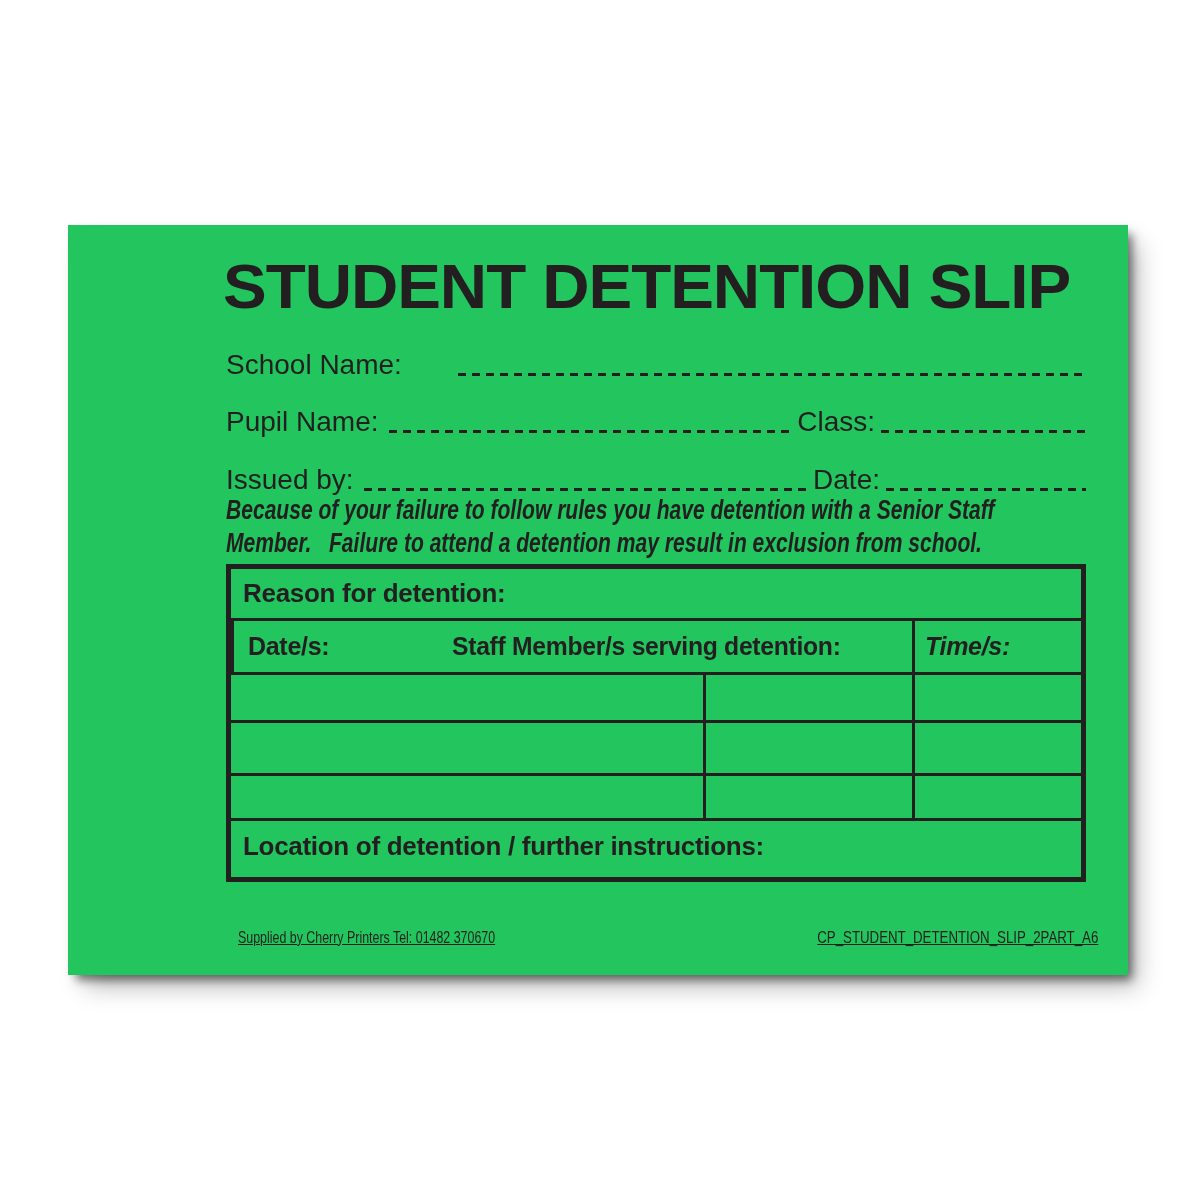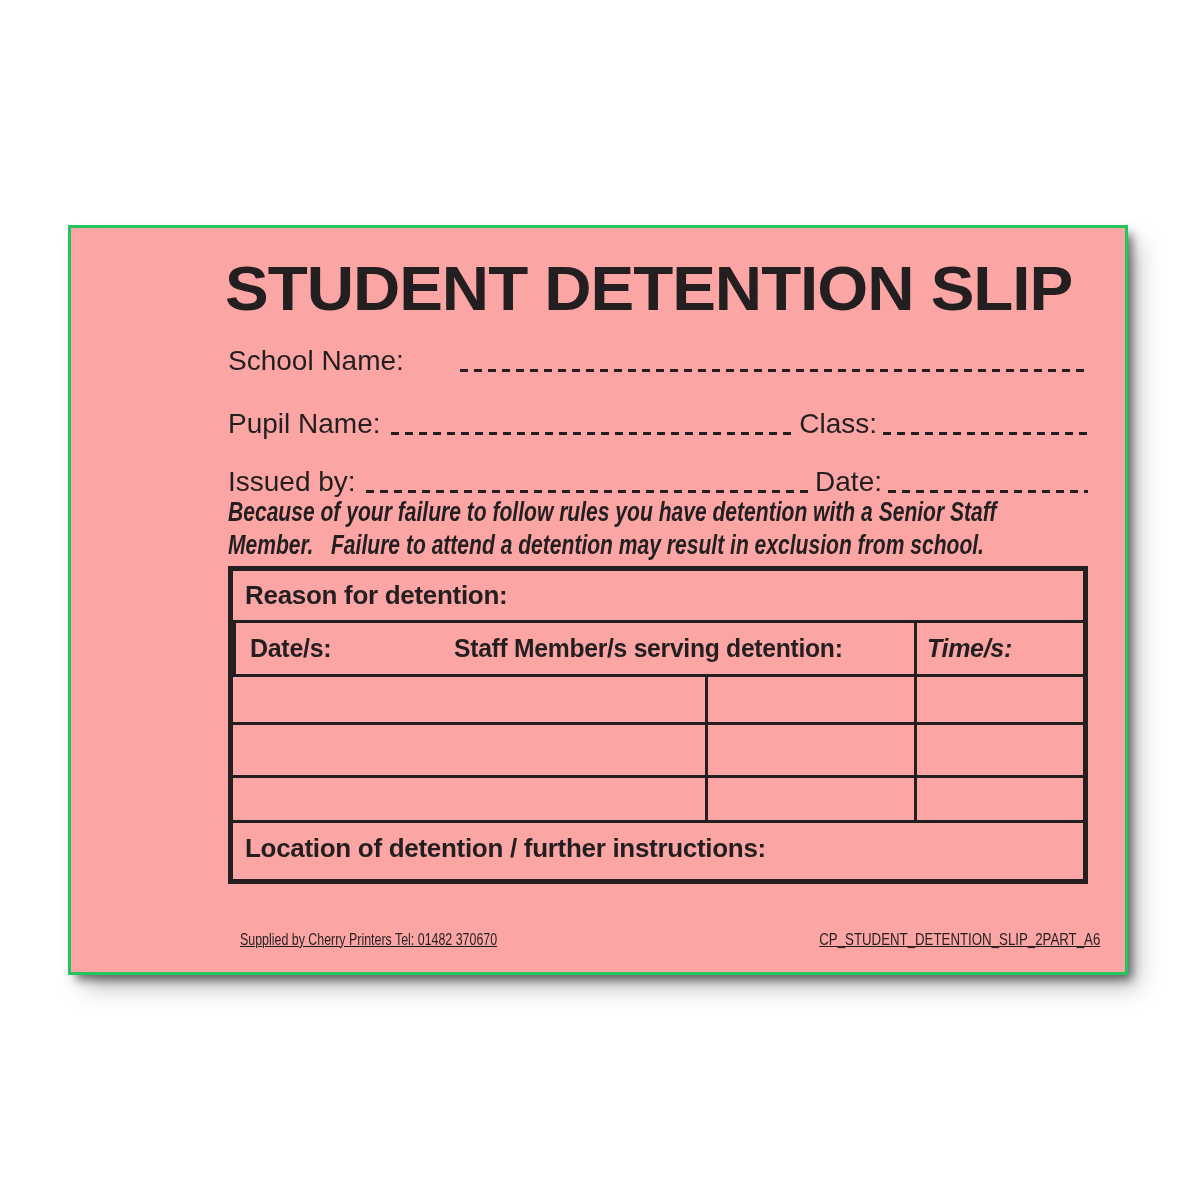--- a/index.html
+++ b/index.html
@@ -7,39 +7,39 @@
   html, body { width: 1200px; height: 1200px; }
   body {
     background: #ffffff;
     font-family: "Liberation Sans", "DejaVu Sans", sans-serif;
     color: var(--ink);
   }
   .page { position: relative; width: 1200px; height: 1200px; background: #ffffff; overflow: hidden; }
 
   .paper {
     position: absolute; left: 68px; top: 225px; width: 1060px; height: 750px;
-    background: #fca5a5;
-    border: 3px solid #22c55e;
+    background: #22c55e;
+    border: 1px solid #22c55e;
     box-shadow: 6px 7px 9px -2px rgba(0,0,0,0.50), 13px 15px 24px -4px rgba(0,0,0,0.28);
   }
   .content { position: absolute; left: 157px; top: 0; width: 860px; height: 100%; }
 
   .title {
     position: absolute; top: 24px; left: -3px;
     font-size: 63px; font-weight: bold; letter-spacing: -1px;
     white-space: nowrap; color: var(--ink);
     transform: scaleX(1.04); transform-origin: left center;
   }
 
   .field-row {
     position: absolute; left: 0; width: 100%;
     display: flex; align-items: flex-end;
     font-size: 28px; line-height: 34px; white-space: nowrap;
   }
-  .row-school { top: 116px; gap: 46px; }
+  .row-school { top: 122px; gap: 46px; }
   .row-pupil  { top: 179px; }
   .row-issued { top: 237px; }
   .dots {
     height: 3px; margin: 0 0 6px 10px;
     background: repeating-linear-gradient(90deg, var(--ink) 0 8px, transparent 8px 14px);
   }
   .dots.grow { flex: 1 1 auto; }
   .dots.fix-class { flex: 0 0 205px; margin-left: 6px; }
   .dots.fix-date  { flex: 0 0 200px; margin-left: 6px; }
   .second-label { margin-left: 6px; }

